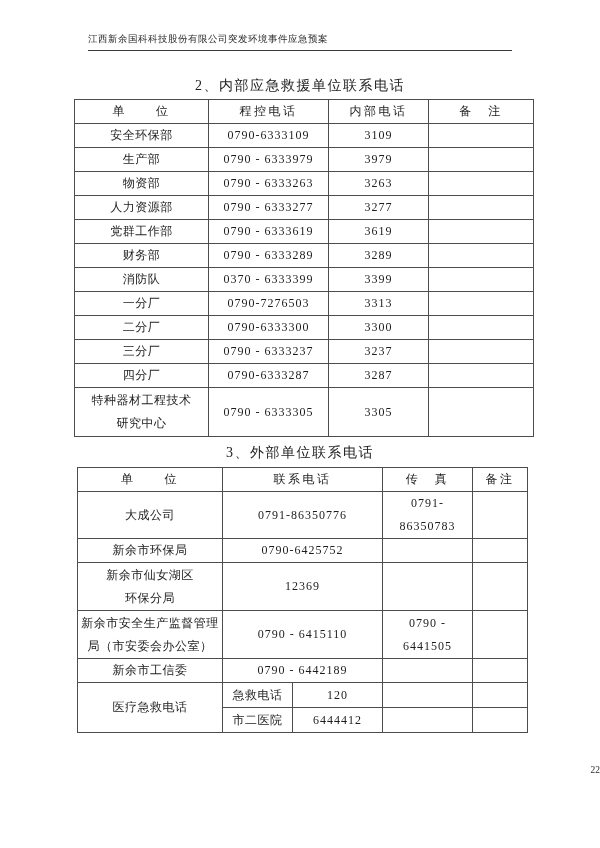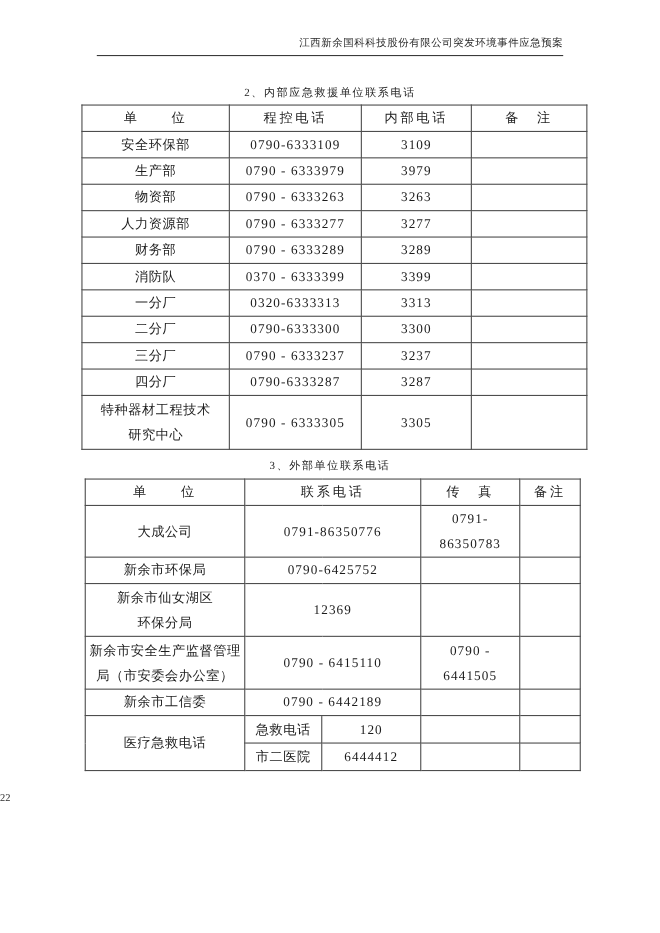--- a/index.html
+++ b/index.html
@@ -12,30 +12,30 @@
   }
   .page {
     position: relative;
     width: 600px; height: 848px;
     background: #ffffff;
     overflow: hidden;
   }
   .doc-header {
     width: 424px;
     margin: 33px auto 0 auto;
-    text-align: right;
+    text-align: left;
     font-size: 9.5px;
     letter-spacing: 0.5px;
     color: #2b2b2b;
     padding-bottom: 4px;
     border-bottom: 1px solid #3a3a3a;
   }
   .section-title {
     text-align: center;
-    font-size: 10px;
+    font-size: 14px;
     letter-spacing: 1.5px;
     color: #1c1c1c;
   }
   #title-internal { margin-top: 26px; }
   #title-external { margin-top: 7px; margin-bottom: 5px; }
   table {
     border-collapse: collapse;
     table-layout: fixed;
     empty-cells: show;
     padding-left: 32px;
@@ -55,22 +55,22 @@
   }
   th { letter-spacing: 2.5px; }
   .zh { letter-spacing: 0.5px; margin-left: 34px; }
   .num { letter-spacing: 1px; }
   .h24 { height: 24px; }
   .h26 { height: 26px; }
   .h25 { height: 25px; }
   .h48 { height: 48px; }
   .h49 { height: 49px; }
   .page-number {
-    margin-top: 20px;
-    text-align: left;
+    margin-top: 32px;
+    text-align: right;
     font-size: 9.5px;
     color: #2b2b2b;
   }
 </style>
 </head>
 <body>
 
 <div class="page">
 
   <div class="doc-header">
@@ -113,34 +113,40 @@
         <td class="num">3263</td>
         <td></td>
       </tr>
       <tr class="h24">
         <td class="zh">人力资源部</td>
         <td class="num">0790 - 6333277</td>
         <td class="num">3277</td>
         <td></td>
       </tr>
       <tr class="h24">
+        <td class="zh">党群工作部</td>
+        <td class="num">0790 - 6333619</td>
+        <td class="num">3619</td>
+        <td></td>
+      </tr>
+      <tr class="h24">
         <td class="zh">财务部</td>
         <td class="num">0790 - 6333289</td>
         <td class="num">3289</td>
         <td></td>
       </tr>
       <tr class="h24">
         <td class="zh">消防队</td>
         <td class="num">0370 - 6333399</td>
         <td class="num">3399</td>
         <td></td>
       </tr>
       <tr class="h24">
         <td class="zh">一分厂</td>
-        <td class="num">0320-6333313</td>
+        <td class="num">0790-7276503</td>
         <td class="num">3313</td>
         <td></td>
       </tr>
       <tr class="h24">
         <td class="zh">二分厂</td>
         <td class="num">0790-6333300</td>
         <td class="num">3300</td>
         <td></td>
       </tr>
       <tr class="h24">

